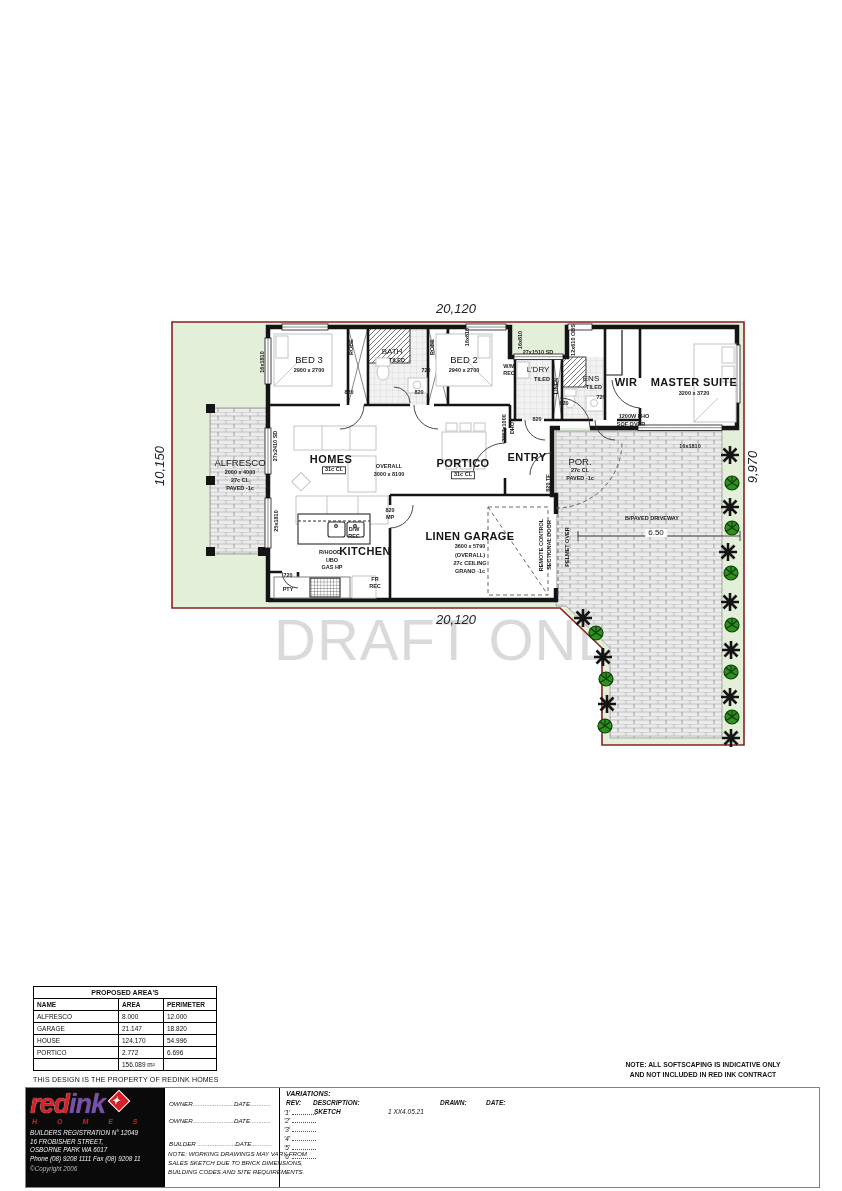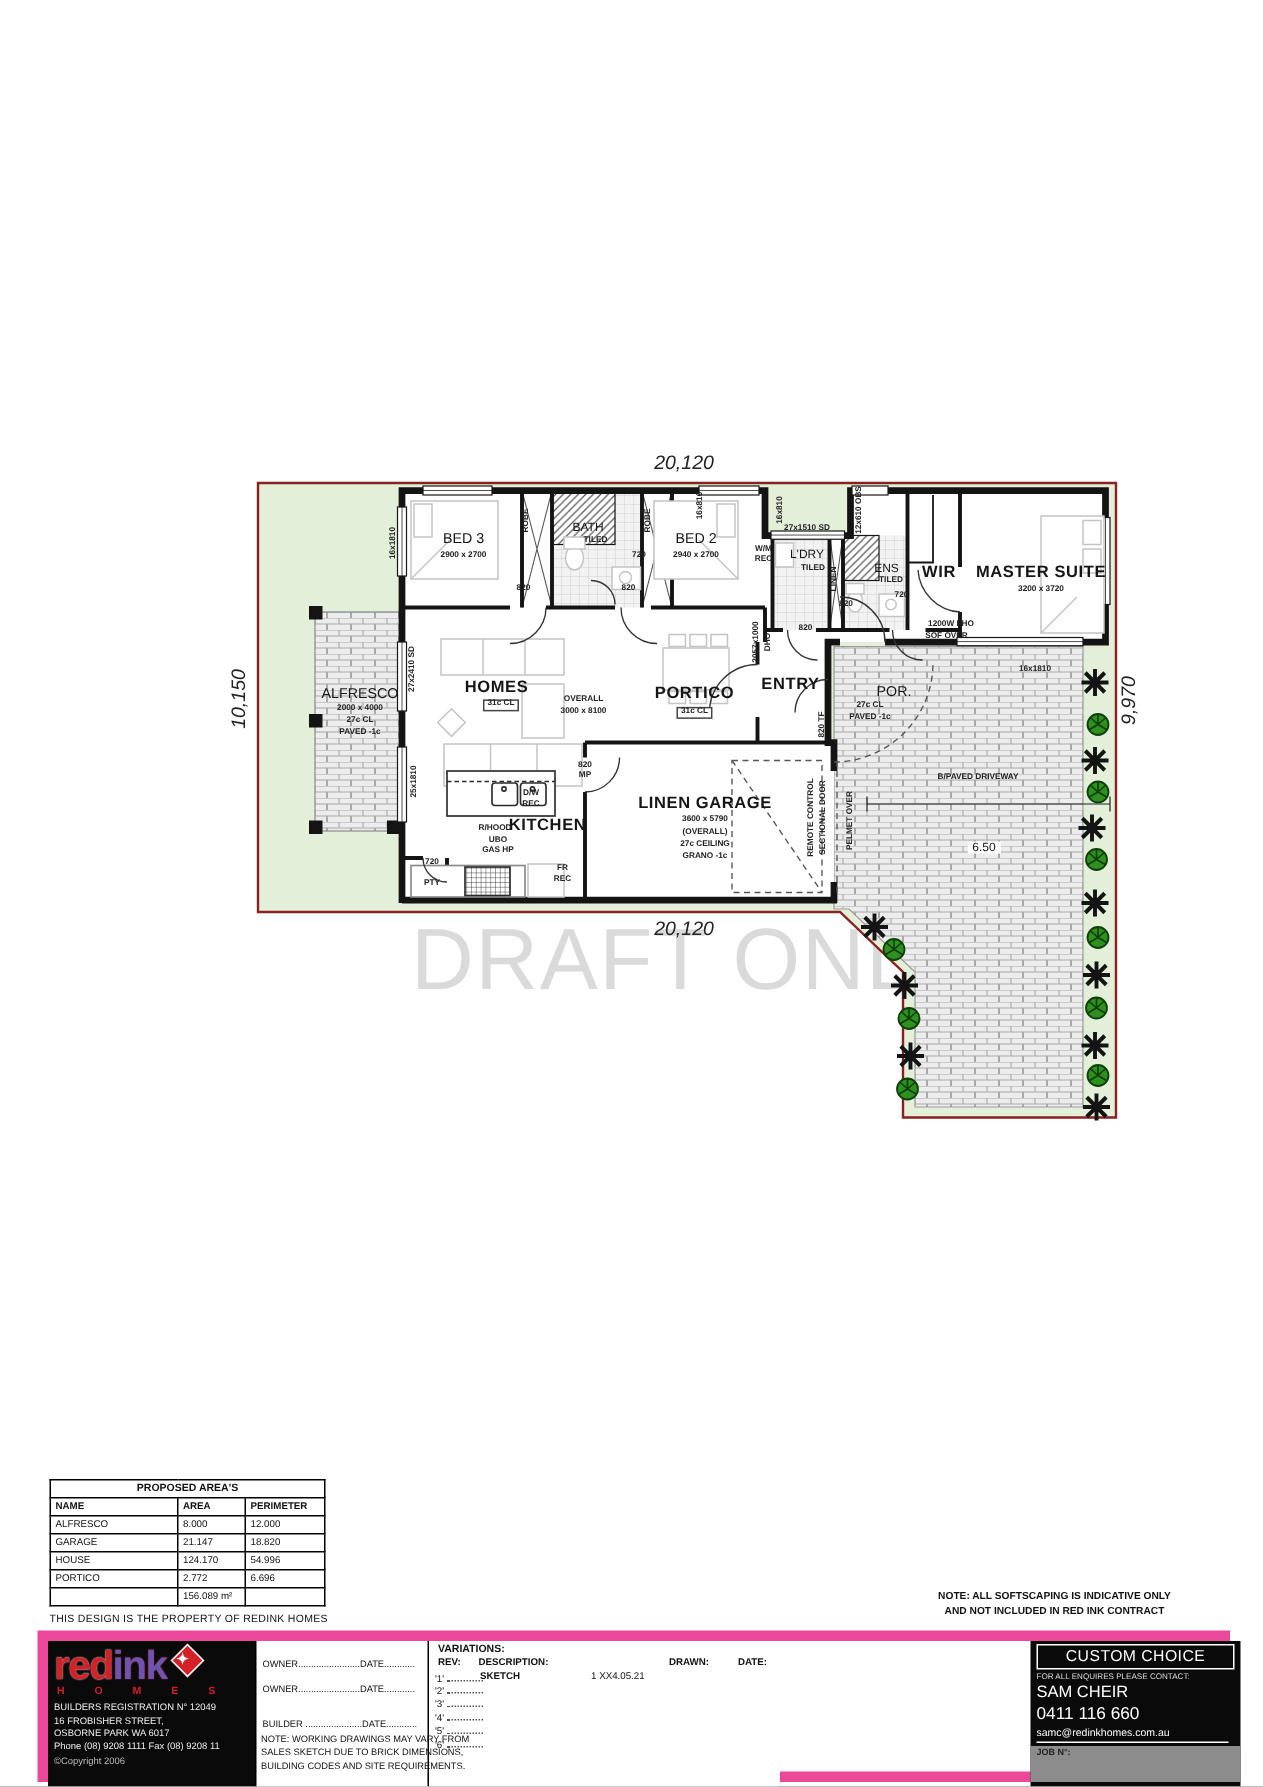--- a/index.html
+++ b/index.html
@@ -25,22 +25,22 @@
   .areas td{border:1px solid #000;padding:1px 3px;height:9px;vertical-align:middle;}
   .areas .tt{text-align:center;font-weight:bold;font-size:7px;}
   .areas .hd td{font-weight:bold;}
   .areas td:nth-child(1){width:78px;}
   .areas td:nth-child(2){width:38px;}
   .areas td:nth-child(3){width:46px;}
   .prop-note{position:absolute;left:33px;top:1076px;font-size:7px;z-index:3;letter-spacing:.2px;}
   .soft-note{position:absolute;left:583px;top:1060px;width:240px;text-align:center;
              font-size:6.8px;font-weight:bold;line-height:10px;z-index:3;}
   
-  .tblock{position:absolute;left:25px;top:1087px;width:795px;height:101px;border:7px solid #ec4899;
-          box-sizing:border-box;z-index:3;background:#fff;}
+  .tblock{position:absolute;left:25px;top:1087px;width:795px;height:101px;border:1px solid #ec4899;
+          box-sizing:border-box;z-index:3;background:#fff;font-style:italic;}
   .tp{position:absolute;top:0;height:99px;box-sizing:border-box;}
   .p-logo{left:0;width:138px;background:#0a0a0a;color:#eee;}
   .logo{margin:3px 0 0 4px;font-weight:bold;font-size:27px;letter-spacing:-1px;line-height:26px;white-space:nowrap;}
   .l-red{color:#d42027;text-shadow:0 0 1px #fff;}
   .l-ink{color:#6a55b0;text-shadow:0 0 1px #d42027;}
   .l-diamond{display:inline-block;width:14px;height:14px;background:#d42027;border:1px solid #fff;
              transform:rotate(45deg);margin-left:6px;position:relative;top:-4px;}
   .l-star{position:absolute;left:1px;top:-3px;transform:rotate(-45deg);font-size:10px;color:#fff;}
   .l-homes{color:#d42027;font-size:7px;font-weight:bold;letter-spacing:9px;margin:1px 0 4px 6px;}
   #builder-lines{font-size:6.3px;line-height:8.6px;margin-left:4px;color:#f0f0f0;}
@@ -291,21 +291,21 @@
       <div class="pl xl" style="left: 331px; top: 459px;">HOMES</div>
       <div class="pl xs boxed" style="left: 334px; top: 470px;">31c CL</div>
       <div class="pl xs" style="left: 389px; top: 467px;">OVERALL</div>
       <div class="pl xs" style="left: 389px; top: 475px;">3000 x 8100</div>
       <div class="pl xl" style="left: 463px; top: 463px;">PORTICO</div>
       <div class="pl xs boxed" style="left: 463px; top: 475px;">31c CL</div>
       <div class="pl xl" style="left: 527px; top: 457px;">ENTRY</div>
       <div class="pl xs" style="left: 505px; top: 428px; transform: translate(-50%, -50%) rotate(-90deg);">2057x1000</div>
       <div class="pl xs" style="left: 513px; top: 428px; transform: translate(-50%, -50%) rotate(-90deg);">DHO</div>
       <div class="pl xs" style="left: 549px; top: 483px; transform: translate(-50%, -50%) rotate(-90deg);">820 TF</div>
-      <div class="pl lg" style="left: 596px; top: 462px;">POR.</div>
+      <div class="pl lg" style="left: 580px; top: 462px;">POR.</div>
       <div class="pl xs" style="left: 580px; top: 471px;">27c CL</div>
       <div class="pl xs" style="left: 580px; top: 479px;">PAVED -1c</div>
       <div class="pl xl" style="left: 365px; top: 551px;">KITCHEN</div>
       <div class="pl xs" style="left: 330px; top: 553px;">R/HOOD</div>
       <div class="pl xs" style="left: 332px; top: 561px;">UBO</div>
       <div class="pl xs" style="left: 332px; top: 568px;">GAS HP</div>
       <div class="pl xs" style="left: 354px; top: 530px;">D/W</div>
       <div class="pl xs" style="left: 354px; top: 537px;">REC</div>
       <div class="pl xs" style="left: 375px; top: 580px;">FR</div>
       <div class="pl xs" style="left: 375px; top: 587px;">REC</div>
@@ -315,21 +315,21 @@
       <div class="pl xs" style="left: 390px; top: 518px;">MP</div>
       <div class="pl xl" style="left: 470px; top: 536px;">LINEN GARAGE</div>
       <div class="pl xs" style="left: 470px; top: 547px;">3600 x 5790</div>
       <div class="pl xs" style="left: 470px; top: 556px;">(OVERALL)</div>
       <div class="pl xs" style="left: 470px; top: 564px;">27c CEILING</div>
       <div class="pl xs" style="left: 470px; top: 572px;">GRANO -1c</div>
       <div class="pl xs" style="left: 542px; top: 545px; transform: translate(-50%, -50%) rotate(-90deg);">REMOTE CONTROL</div>
       <div class="pl xs" style="left: 550px; top: 545px; transform: translate(-50%, -50%) rotate(-90deg);">SECTIONAL DOOR</div>
       <div class="pl xs" style="left: 568px; top: 547px; transform: translate(-50%, -50%) rotate(-90deg);">PELMET OVER</div>
       <div class="pl xs" style="left: 652px; top: 519px;">B/PAVED DRIVEWAY</div>
-      <div class="pl md wbg" style="left: 656px; top: 565px;">6.50</div>
+      <div class="pl md wbg" style="left: 656px; top: 533px;">6.50</div>
     </div>
 
   <div class="areas">
     <table>
       <thead>
         <tr>
             <td colspan="3" class="tt">PROPOSED AREA'S</td>
           </tr>
         <tr class="hd">
           <td>NAME</td>
@@ -414,25 +414,15 @@
       <div id="rev-list">
           <div class="rev-item" style="top: 28px;"><span>'2'</span><span class="dotlead"></span></div>
           <div class="rev-item" style="top: 37px;"><span>'3'</span><span class="dotlead"></span></div>
           <div class="rev-item" style="top: 46px;"><span>'4'</span><span class="dotlead"></span></div>
           <div class="rev-item" style="top: 55px;"><span>'5'</span><span class="dotlead"></span></div>
           <div class="rev-item" style="top: 64px;"><span>'6'</span><span class="dotlead"></span></div>
         </div>
     </div>
 
 
-    <div class="tp p-contact">
-      <div class="cc-box">CUSTOM CHOICE</div>
-      <div class="cc-prompt">FOR ALL ENQUIRES PLEASE CONTACT:</div>
-      <div class="cc-name">SAM CHEIR</div>
-      <div class="cc-phone">0411 116 660</div>
-      <div class="cc-email">samc@redinkhomes.com.au</div>
-      <div class="cc-job">
-          <span>JOB N°:</span>
-        </div>
-    </div>
 
   </div>
 </div>
 
 </body></html>

